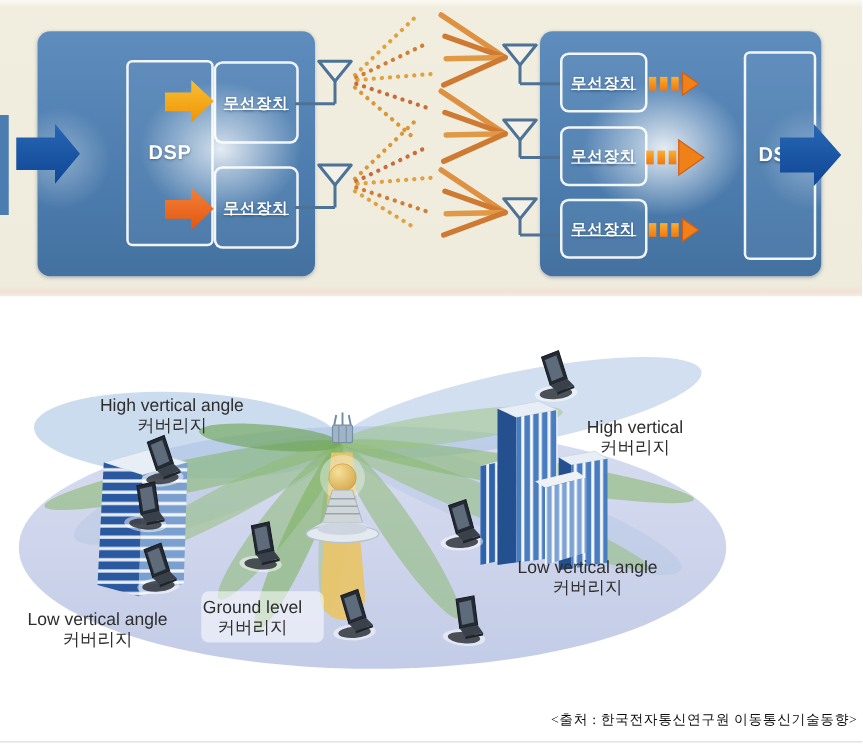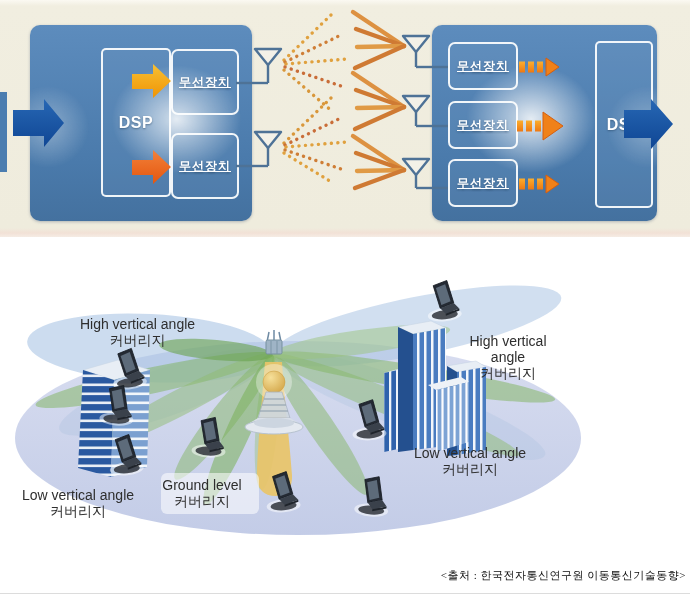--- a/index.html
+++ b/index.html
@@ -288,21 +288,20 @@
     </svg>
 
     <div class="ground-band"></div>
 
     <div class="lbl lbl-hl">
       <div>High vertical angle</div>
       <div>커버리지</div>
     </div>
     <div class="lbl lbl-hr">
       <div>High vertical</div>
-      <div>angle</div>
       <div>커버리지</div>
     </div>
     <div class="lbl lbl-ll">
       <div>Low vertical angle</div>
       <div>커버리지</div>
     </div>
     <div class="lbl lbl-gr">
       <div>Ground level</div>
       <div>커버리지</div>
     </div>

